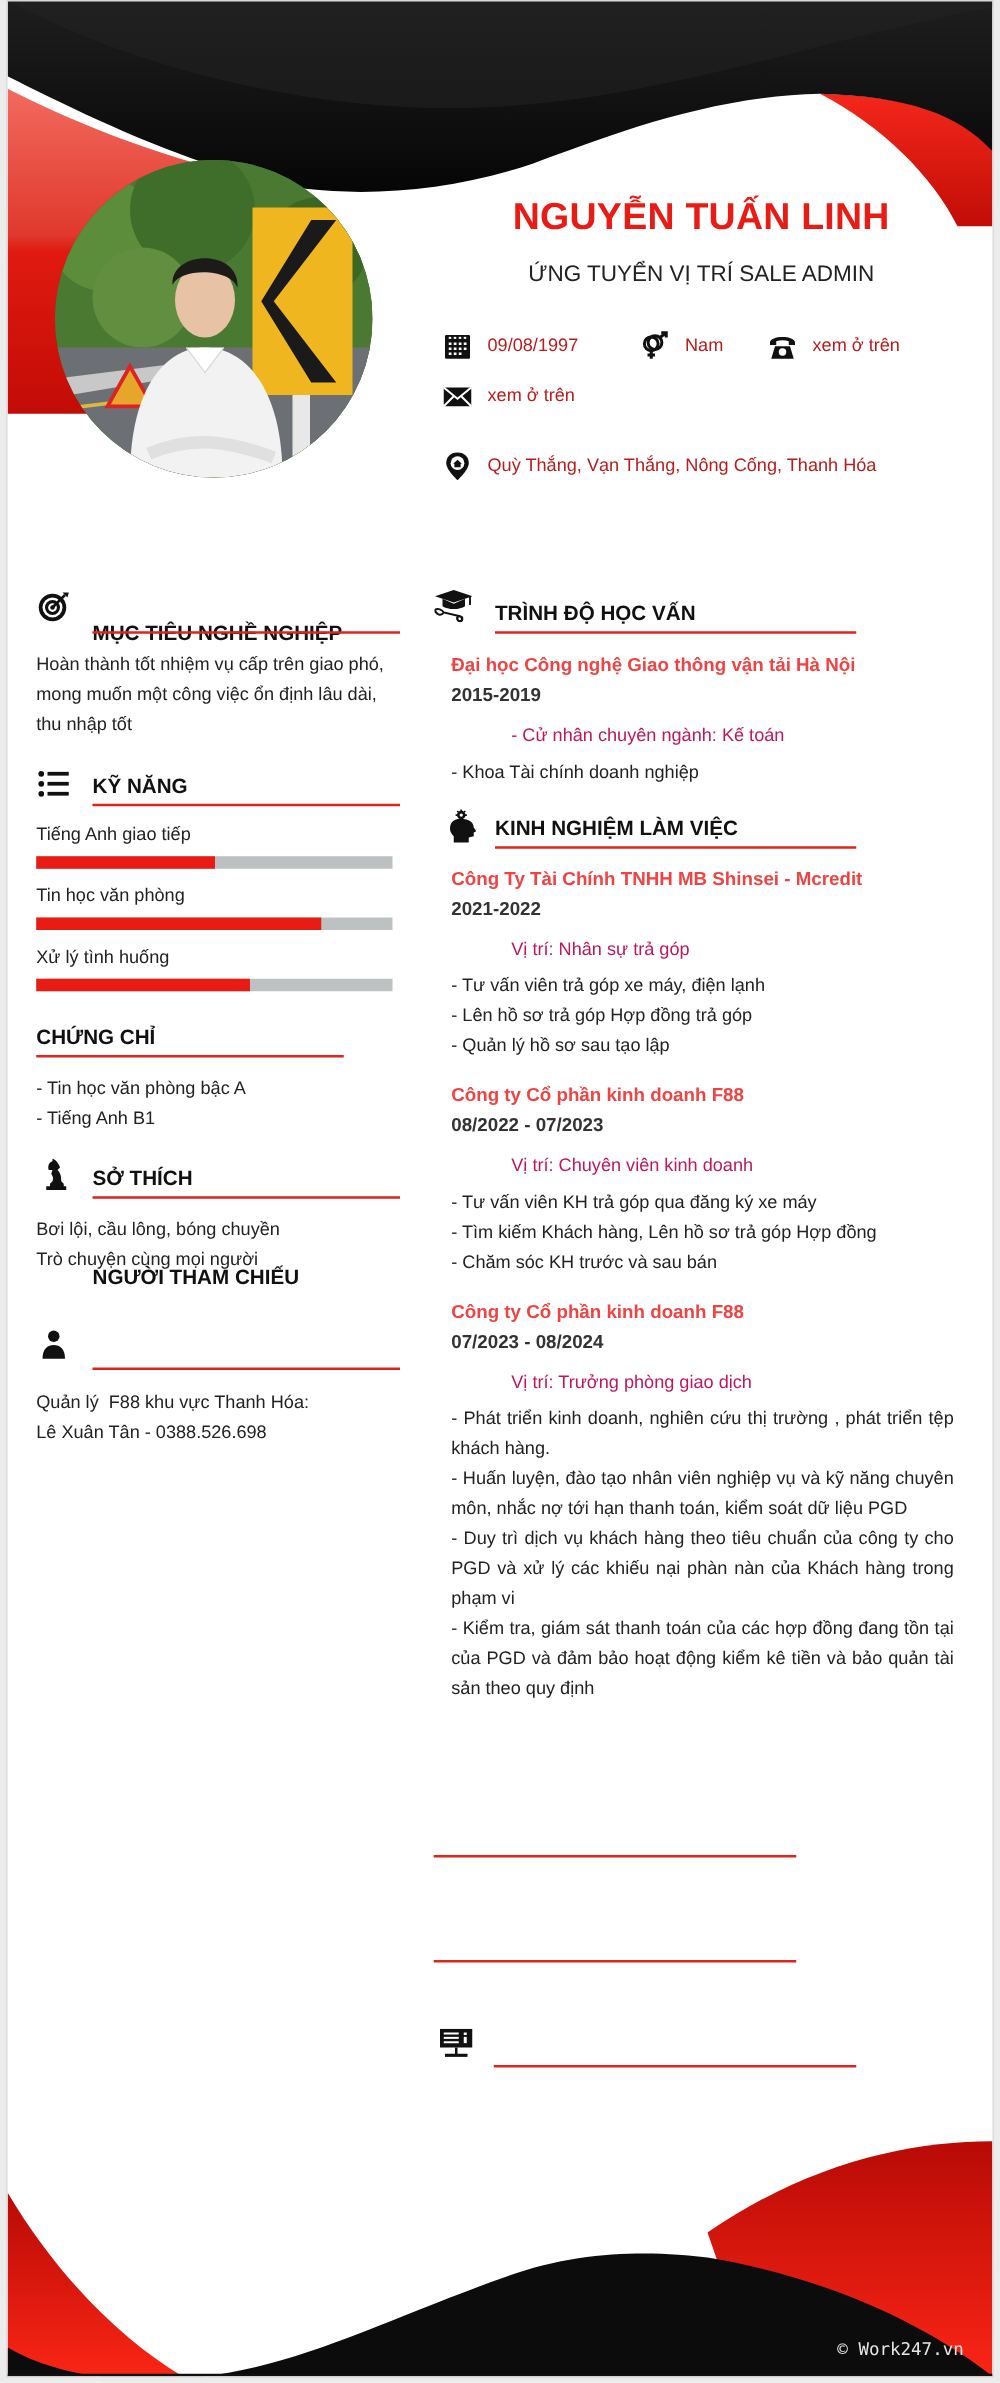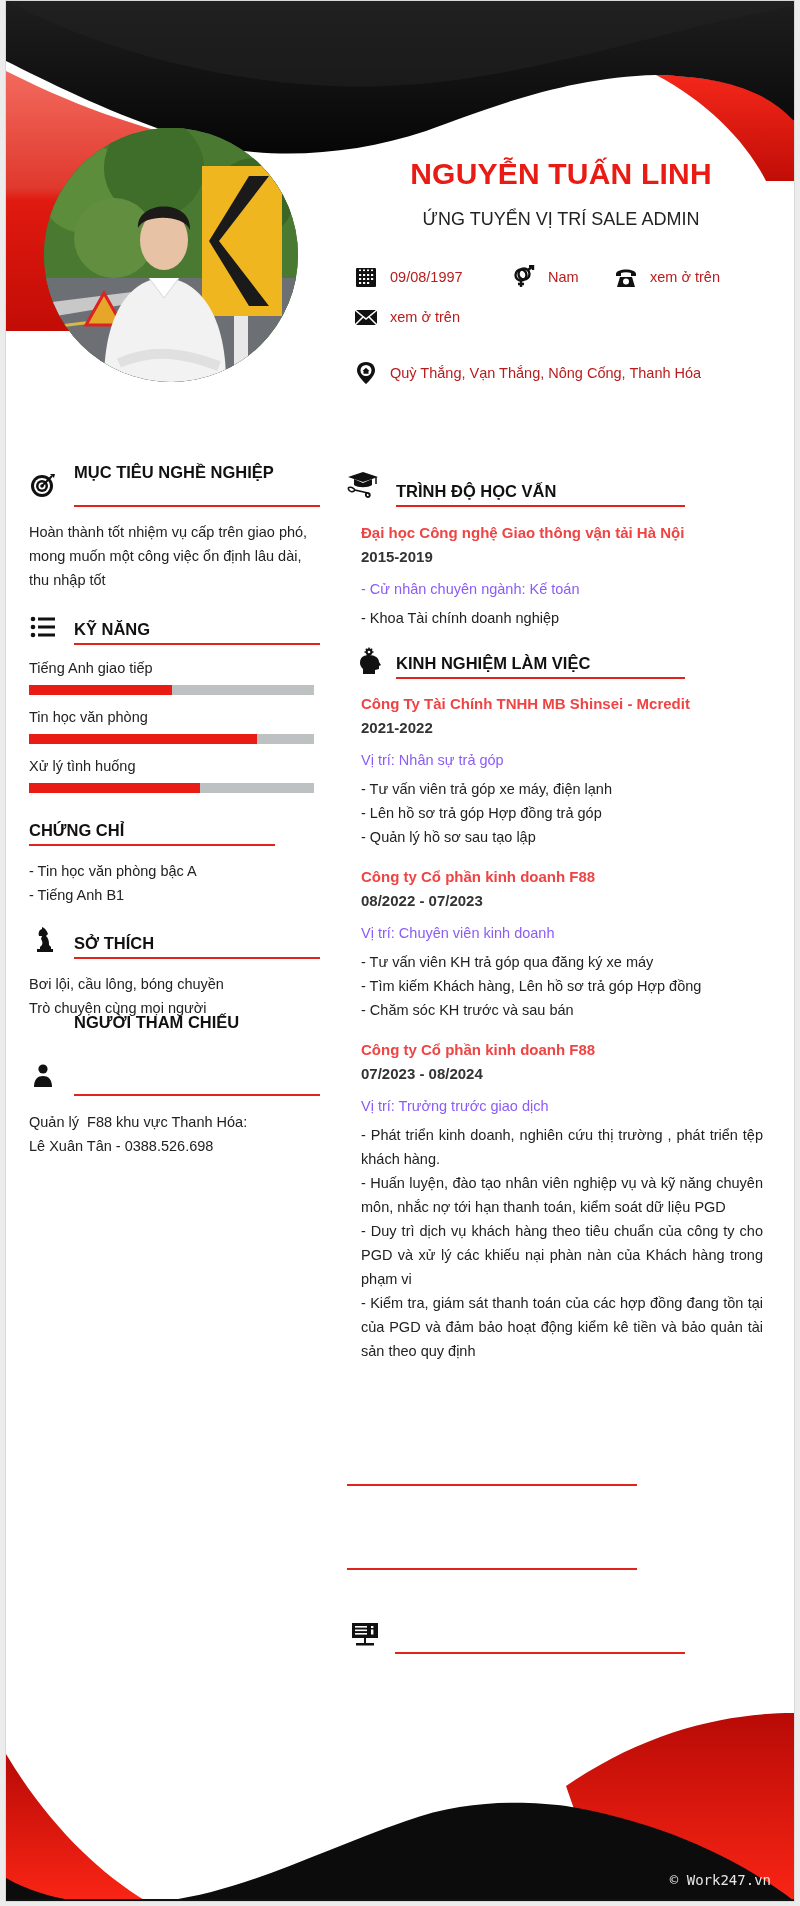--- a/index.html
+++ b/index.html
@@ -38,21 +38,21 @@
   .contact .ci { width: 24px; height: 24px; margin-right: 12px; display: inline-flex; align-items: center; justify-content: center; }
   .contact .ci svg { width: 24px; height: 24px; }
   .sec-icon { position: absolute; width: 28px; height: 28px; }
   .sec-icon svg { width: 28px; height: 28px; display: block; }
   .sec-title {
     position: absolute; font-size: 16.5px; font-weight: bold; color: #111; white-space: nowrap;
   }
   .sec-line { position: absolute; height: 1.5px; background: #e0231b; }
 
   .para { position: absolute; font-size: 14.5px; line-height: 24px; color: #222; }
-  .muted { color: #8b5cf6; }
+  .muted { color: #be185d; margin-left: 48px; }
   .bold { font-weight: bold; color: #ef4444; font-size: 15px; line-height: 24px; }
   .bold2 { font-weight: bold; color: #333; font-size: 15px; line-height: 24px; }
   .just { text-align: justify; }
 
   .skill-label { position: absolute; left: 23px; font-size: 14.5px; color: #222; }
   .skill-bar { position: absolute; left: 23px; width: 285px; height: 10px; background: #bdc1c1; }
   .skill-fill { height: 100%; background: #e81c14; }
 
   #watermark {
     position: absolute; right: 23px; top: 1871px;
@@ -201,21 +201,21 @@
       <svg viewBox="0 0 28 28">
           <circle cx="13" cy="15" r="11" fill="#111"></circle>
           <circle cx="13" cy="15" r="8" fill="#fff"></circle>
           <circle cx="13" cy="15" r="6" fill="#111"></circle>
           <circle cx="13" cy="15" r="3.5" fill="#fff"></circle>
           <circle cx="13" cy="15" r="1.8" fill="#111"></circle>
           <path d="M13 15 L23 5" stroke="#111" stroke-width="2"></path>
           <path d="M21 3 L26 3 L25 7 L23 5 Z" fill="#111"></path>
         </svg>
     </div>
-    <div class="sec-title" style="left:68px;top:462px;">MỤC TIÊU NGHỀ NGHIỆP</div>
+    <div class="sec-title" style="left:68px;top:497px;">MỤC TIÊU NGHỀ NGHIỆP</div>
     <div class="sec-line" style="left:68px;top:504px;width:246px;"></div>
     <div class="para" style="left:23px;top:519px;width:300px;">
       <div>Hoàn thành tốt nhiệm vụ cấp trên giao phó,</div>
       <div>mong muốn một công việc ổn định lâu dài,</div>
       <div>thu nhập tốt</div>
     </div>
   </div>
 
   <div>
     <div class="sec-icon" style="left:23px;top:612px;">
@@ -336,21 +336,21 @@
       <div class="bold2">08/2022 - 07/2023</div>
       <div class="muted" style="margin-top:8px;">Vị trí: Chuyên viên kinh doanh</div>
       <div style="margin-top:5px;">- Tư vấn viên KH trả góp qua đăng ký xe máy</div>
       <div>- Tìm kiếm Khách hàng, Lên hồ sơ trả góp Hợp đồng</div>
       <div>- Chăm sóc KH trước và sau bán</div>
     </div>
 
     <div class="para" style="left:355px;top:1037px;width:402px;">
       <div class="bold">Công ty Cổ phần kinh doanh F88</div>
       <div class="bold2">07/2023 - 08/2024</div>
-      <div class="muted" style="margin-top:8px;">Vị trí: Trưởng trước giao dịch</div>
+      <div class="muted" style="margin-top:8px;">Vị trí: Trưởng phòng giao dịch</div>
       <div class="just" style="margin-top:5px;">- Phát triển kinh doanh, nghiên cứu thị trường , phát triển tệp khách hàng.</div>
       <div class="just">- Huấn luyện, đào tạo nhân viên nghiệp vụ và kỹ năng chuyên môn, nhắc nợ tới hạn thanh toán, kiểm soát dữ liệu PGD</div>
       <div class="just">- Duy trì dịch vụ khách hàng theo tiêu chuẩn của công ty cho PGD và xử lý các khiếu nại phàn nàn của Khách hàng trong phạm vi</div>
       <div class="just">- Kiểm tra, giám sát thanh toán của các hợp đồng đang tồn tại của PGD và đảm bảo hoạt động kiểm kê tiền và bảo quản tài sản theo quy định</div>
     </div>
   </div>
 
   <div>
     <div class="sec-line" style="left:341px;top:1483px;width:290px;"></div>
   </div>

